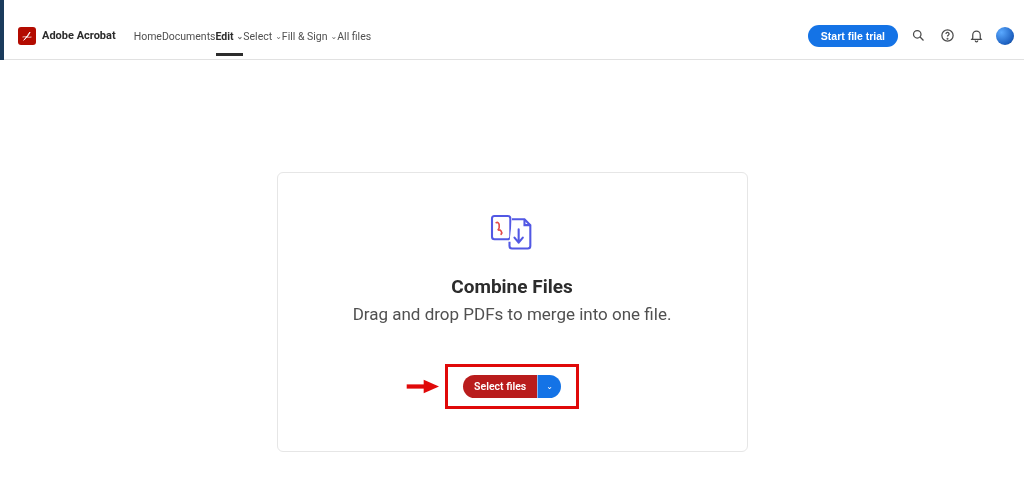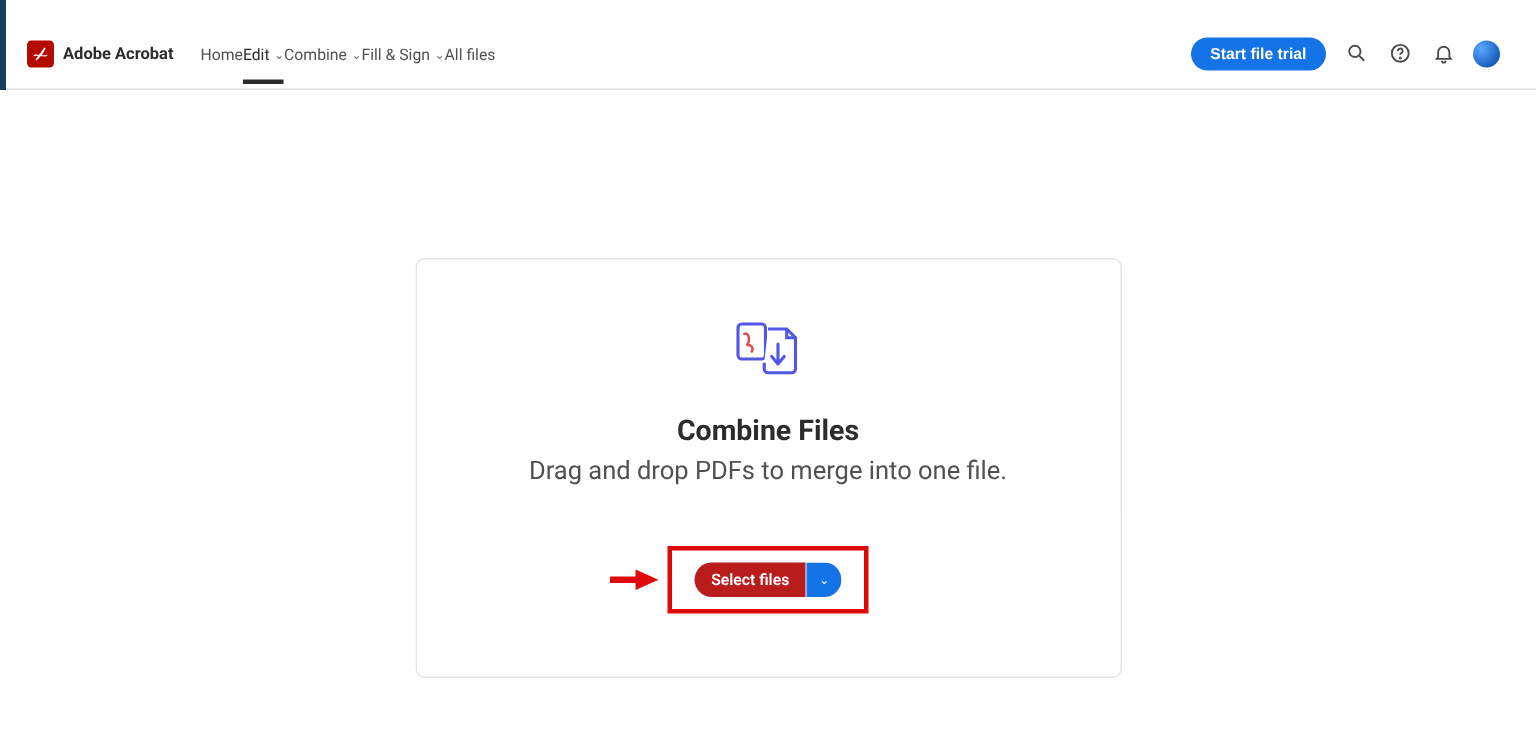--- a/index.html
+++ b/index.html
@@ -20,21 +20,21 @@
       height: 60px;
       background: #1a3b5c;
     }
     .header {
       display: flex;
       align-items: center;
       justify-content: space-between;
       border-bottom: 1px solid #e1e1e1;
       height: 48px;
       padding-left: 14px;
-      padding-right: 24px;
+      padding-right: 10px;
       margin-left: 4px;
       margin-top: 12px;
     }
     .header-left {
       display: flex;
       align-items: center;
       gap: 18px;
     }
     .brand {
       display: flex;
@@ -63,21 +63,21 @@
     .nav-item {
       font-size: 10.5px;
       color: #505050;
       cursor: pointer;
       display: flex;
       align-items: center;
       gap: 3px;
       padding: 14px 0 12px 0;
       position: relative;
     }
-    .nav-item.active { color: #2c2c2c; font-weight: 400; }
+    .nav-item.active { color: #2c2c2c; font-weight: 700; }
     .nav-item.active::after {
       content: "";
       position: absolute;
       left: 0; right: 0; bottom: -1px;
       height: 3px;
       background: #2c2c2c;
     }
     .chevron { font-size: 8px; color: #707070; }
     .header-right {
       display: flex;
@@ -190,26 +190,27 @@
       <div class="logo-box">
         <svg viewBox="0 0 24 24" fill="none">
           <path d="M6 20 C 11 15, 13 15, 18 4 C 18 4, 8 18, 6 20 Z" stroke="#fff" stroke-width="2" fill="none" stroke-linecap="round"></path>
           <path d="M3 14 C 8 12, 15 16, 21 14" stroke="#fff" stroke-width="1.5" fill="none"></path>
         </svg>
       </div>
       <span class="brand-name">Adobe Acrobat</span>
     </div>
     <nav class="nav">
       <div class="nav-item">Home</div>
+      <div class="nav-item">Documents</div>
       <div class="nav-item active">
         <span>Edit</span>
         <span class="chevron">⌄</span>
       </div>
       <div class="nav-item">
-        <span>Combine</span>
+        <span>Select</span>
         <span class="chevron">⌄</span>
       </div>
       <div class="nav-item">
         <span>Fill &amp; Sign</span>
         <span class="chevron">⌄</span>
       </div>
       <div class="nav-item">All files</div>
     </nav>
   </div>
   <div class="header-right">

